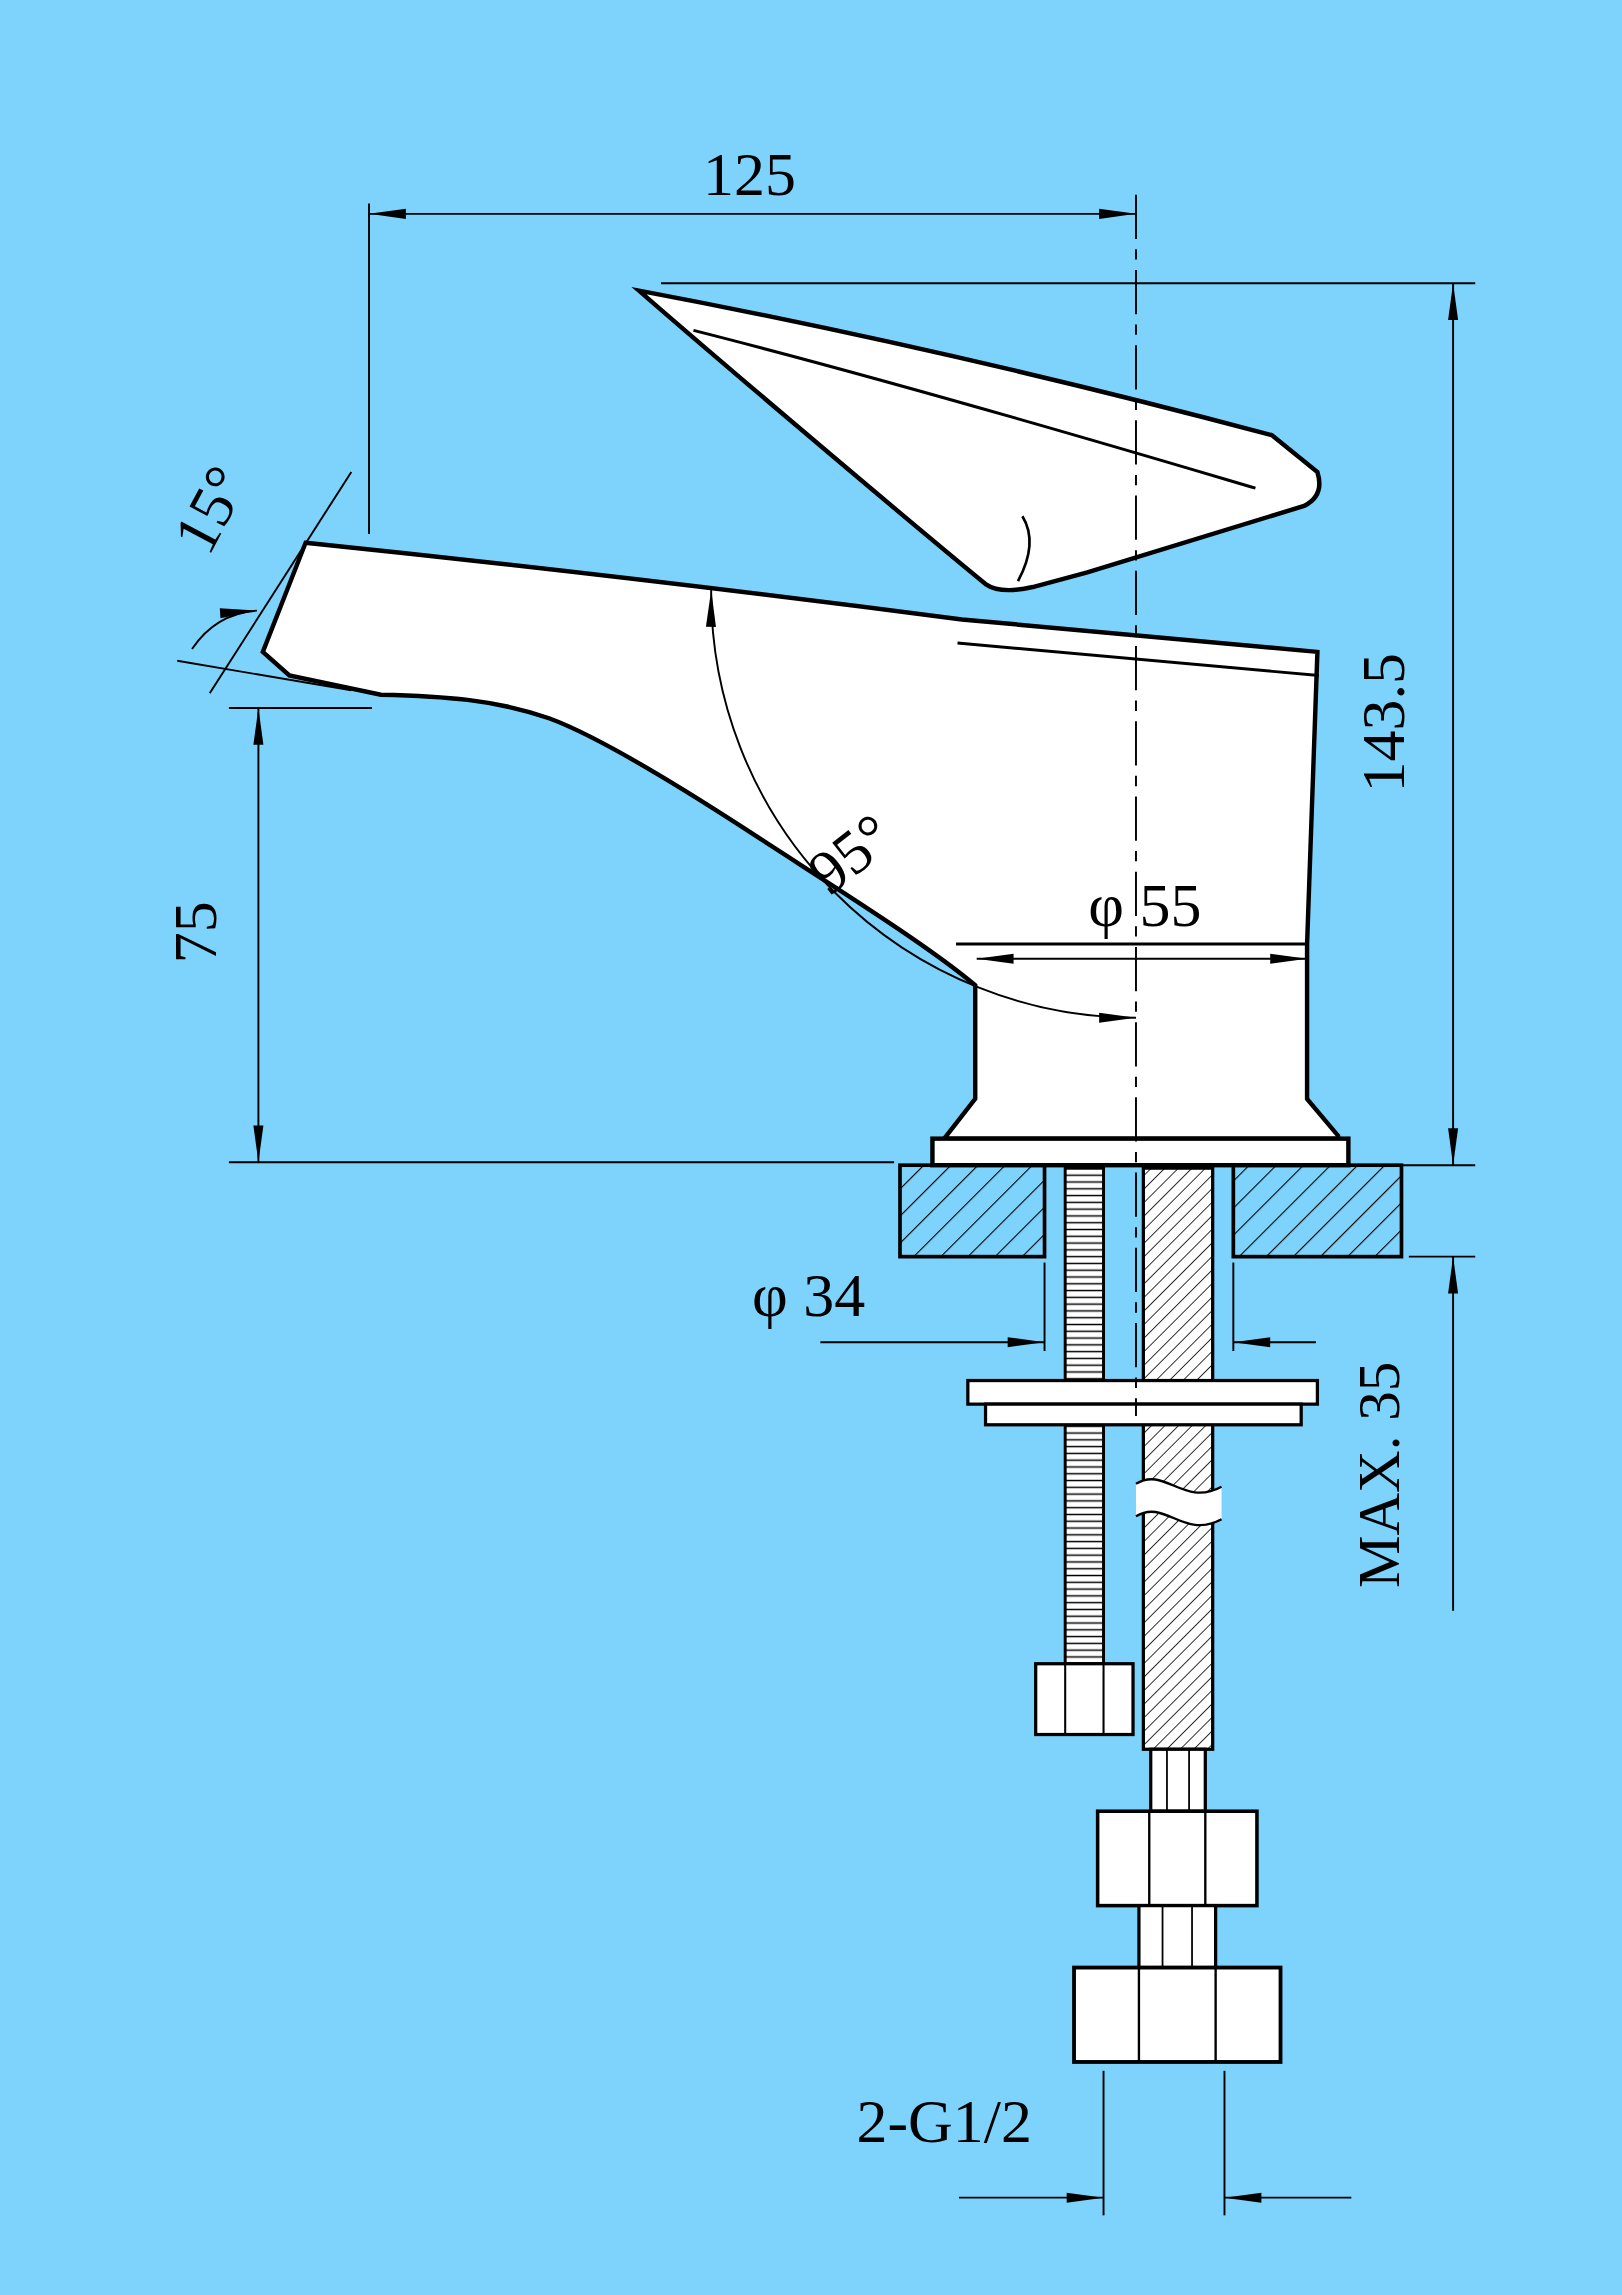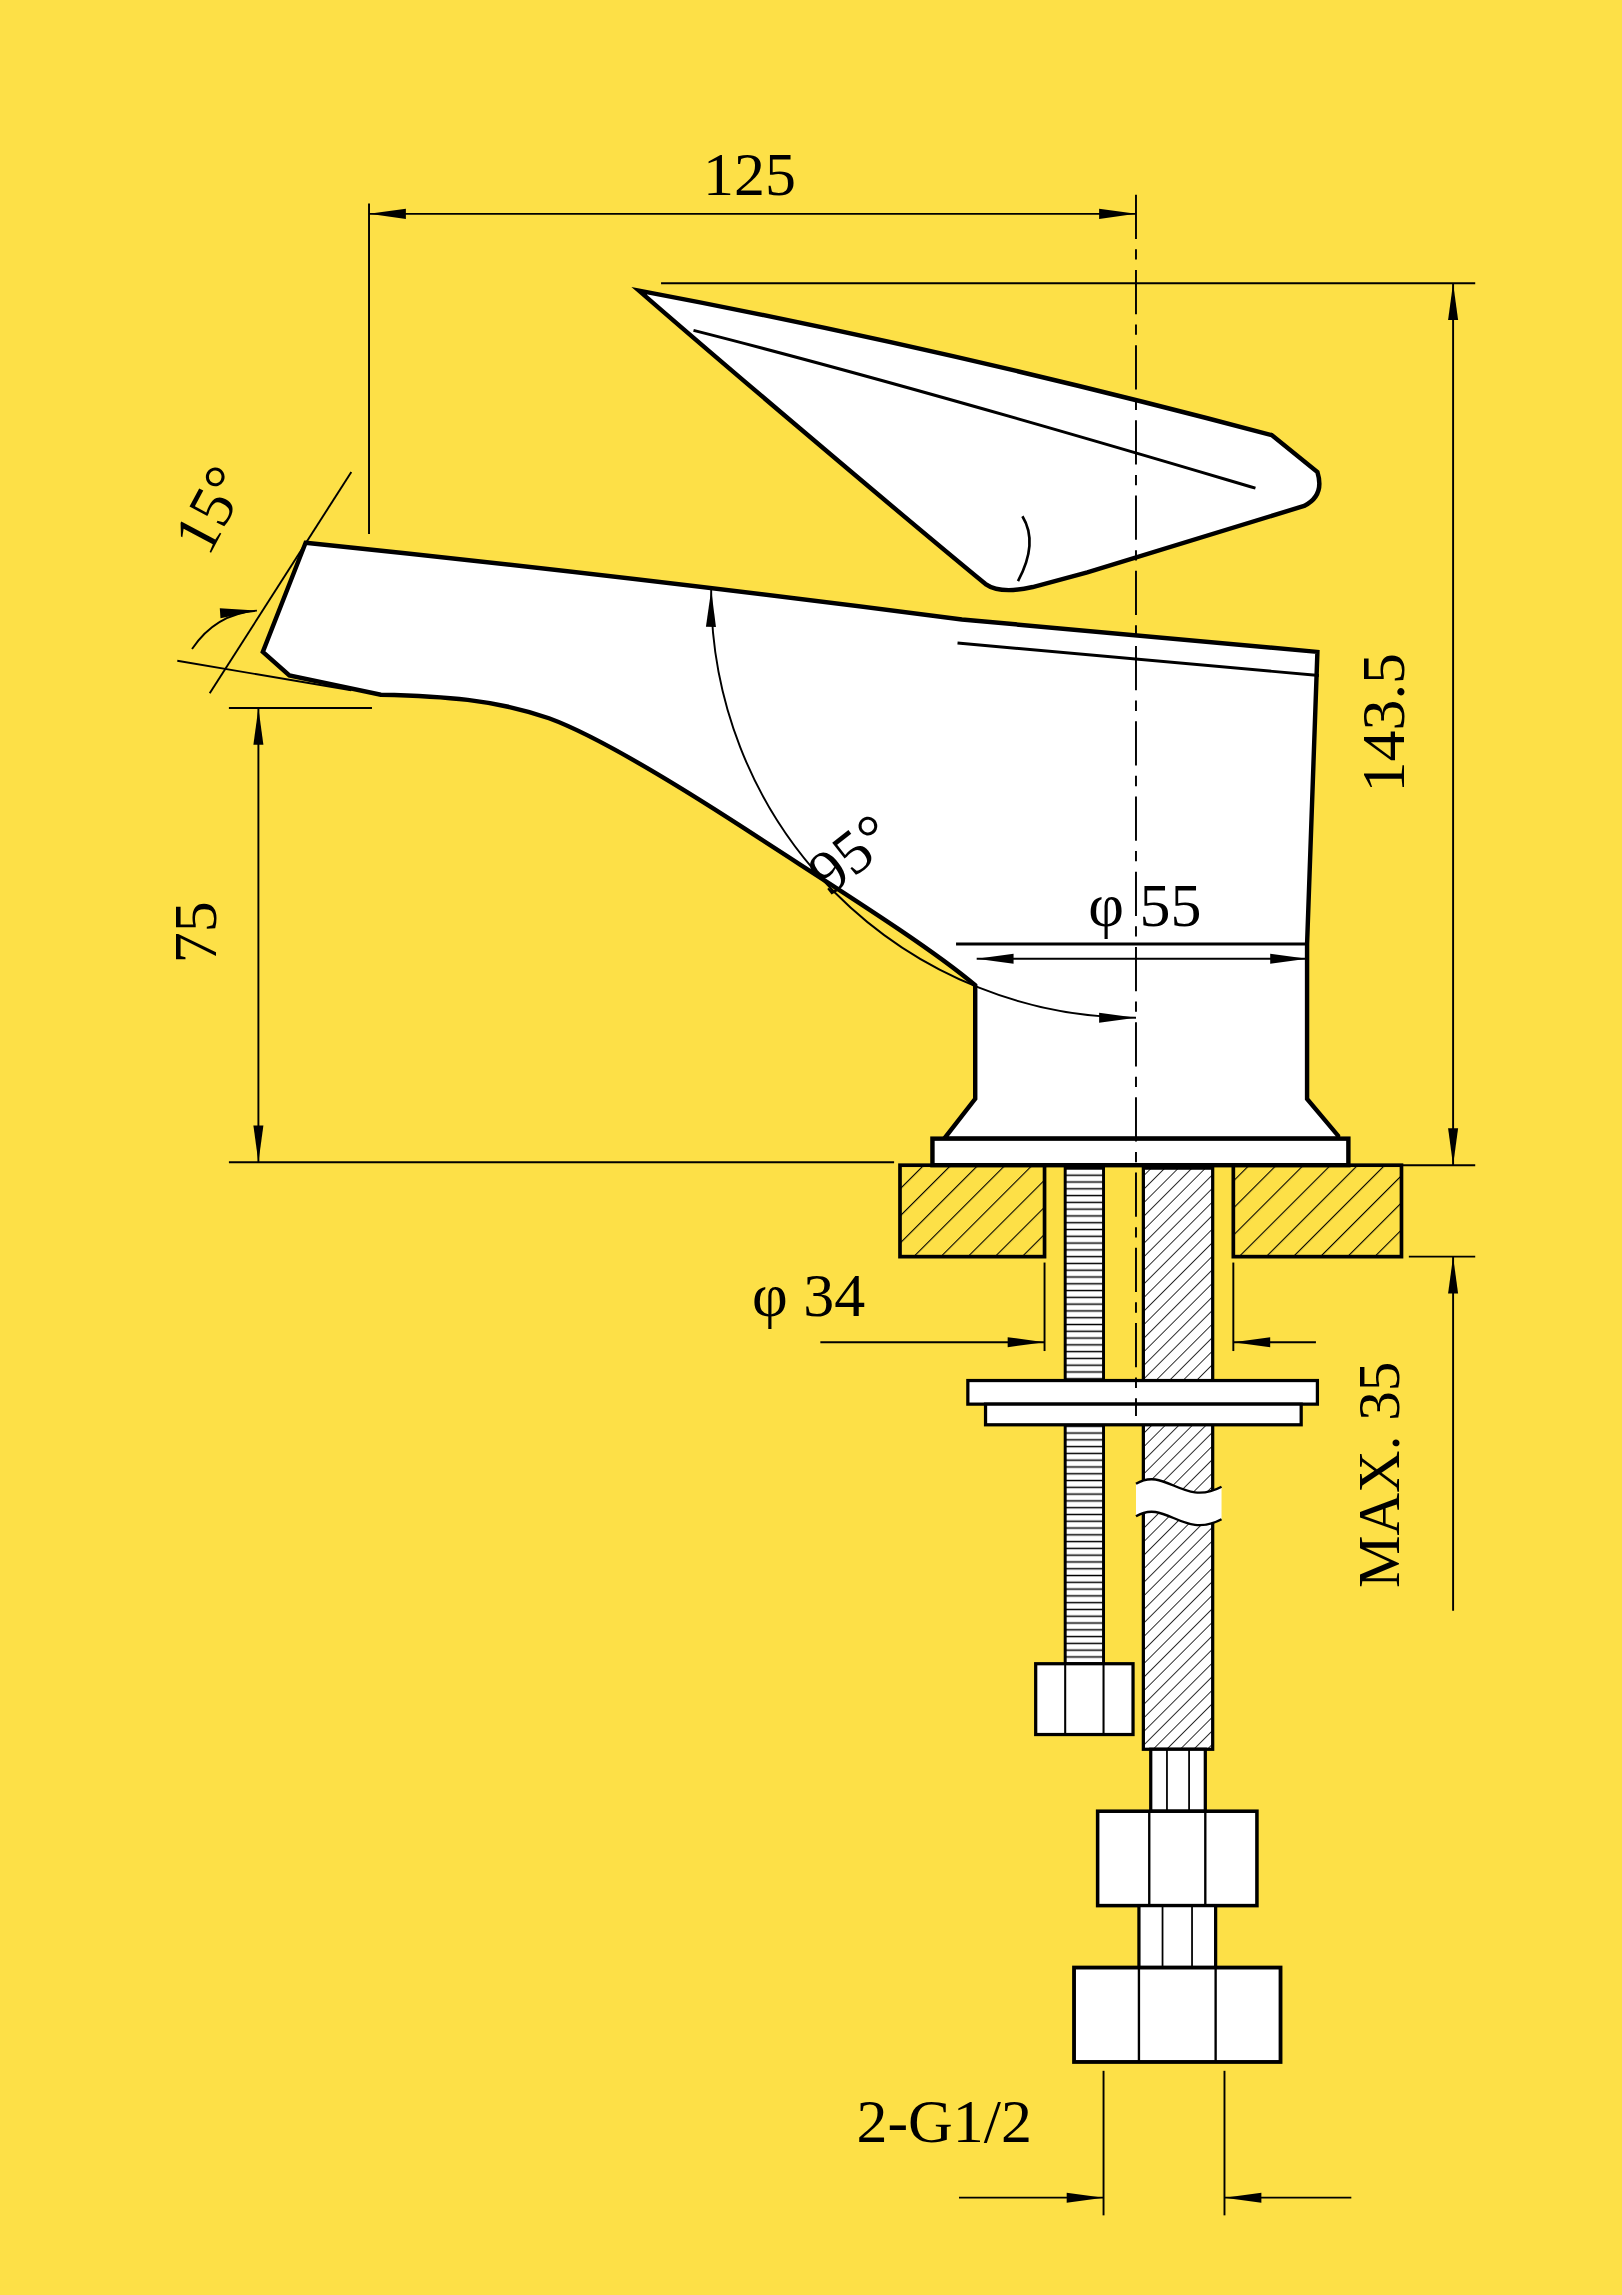--- a/index.html
+++ b/index.html
@@ -1,16 +1,16 @@
 <!DOCTYPE html>
 <html style="font-size:10.5px"><head>
 <meta charset="utf-8">
 <style>
   html,body{margin:0;padding:0;background:#ffffff;}
-  .sheet{width:1623px;height:2295px;background:#fde047;position:relative;overflow:hidden;}
+  .sheet{width:1623px;height:2295px;background:#7dd3fc;position:relative;overflow:hidden;}
   svg{display:block;}
   text{font-family:"Liberation Serif","DejaVu Serif",serif;fill:#000;}
   .dimtxt{font-size:42px;}
   .dimtxt-sm{font-size:40px;}
 </style>
 </head>
 <body>
 
 <div class="sheet">
 <svg width="1623" height="2295" viewBox="0 0 1100 1556">

